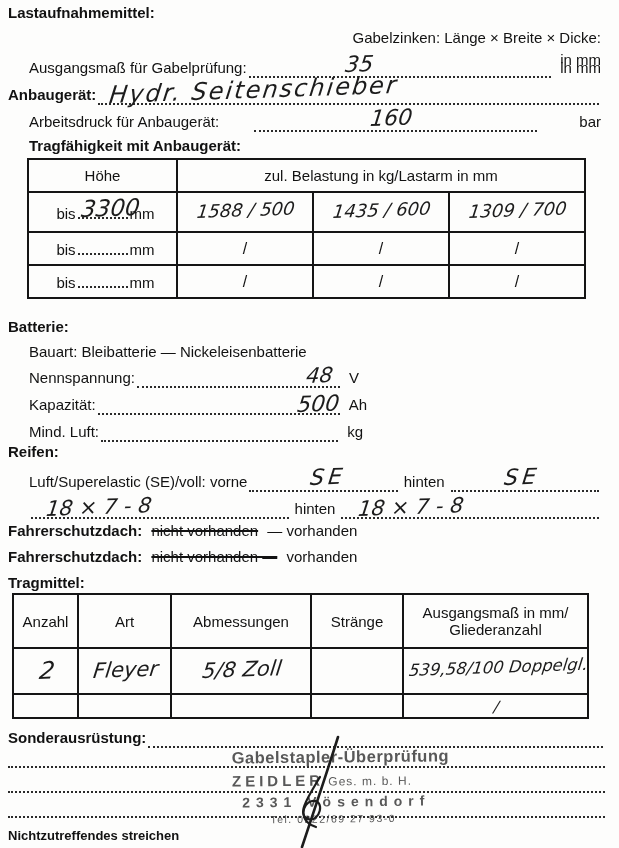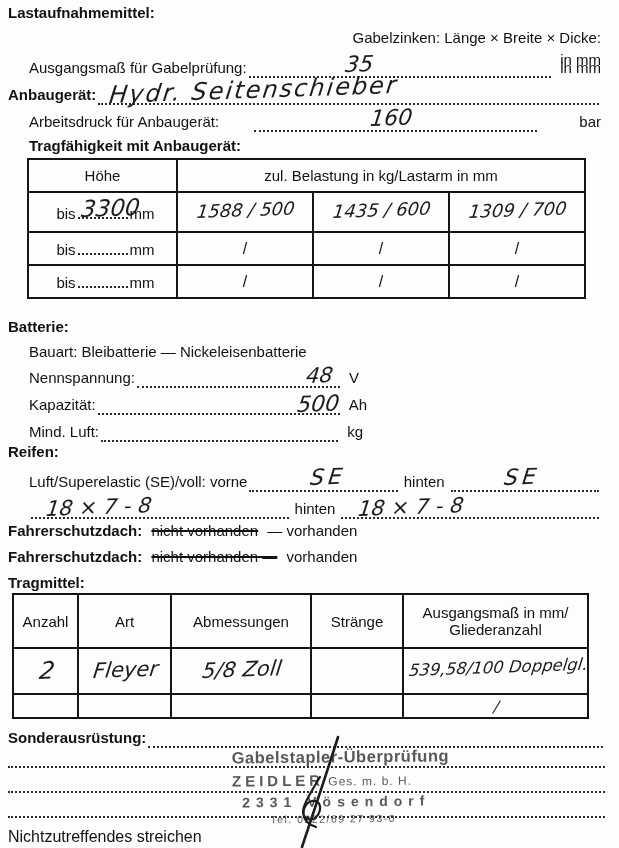--- a/index.html
+++ b/index.html
@@ -37,21 +37,21 @@
   .hw-cell{position:static;display:inline-block;font-size:18px;}
   .dotline{position:absolute;height:0;border-top:2px dotted #2a2a2a;}
   .stamp{position:absolute;color:#474747;opacity:.9;transform:rotate(-0.6deg);}
   .st1{font-size:16.5px;font-weight:700;letter-spacing:.5px;}
   .st2{margin-top:5px;padding-left:0px;}
   .st-co{font-size:15px;font-weight:700;letter-spacing:4px;}
   .st-sfx{font-size:12px;letter-spacing:1px;}
   .st3{margin-top:5px;font-size:14px;font-weight:700;letter-spacing:6px;padding-left:10px;}
   .st4{margin-top:3px;font-size:10.5px;letter-spacing:1.5px;padding-left:38px;}
   .sig{position:absolute;}
-  .footer{position:absolute;font-weight:400;font-size:16px;}
+  .footer{position:absolute;font-weight:700;font-size:13px;}
   .hdr{position:absolute;font-weight:700;}
 </style>
 </head>
 <body>
 
 <div class="page">
 
   <div class="hdr" style="top:4px;left:8px;">Lastaufnahmemittel:</div>
 
   <div class="row" style="top:28px;left:29px;width:572px;flex-direction:column;">

